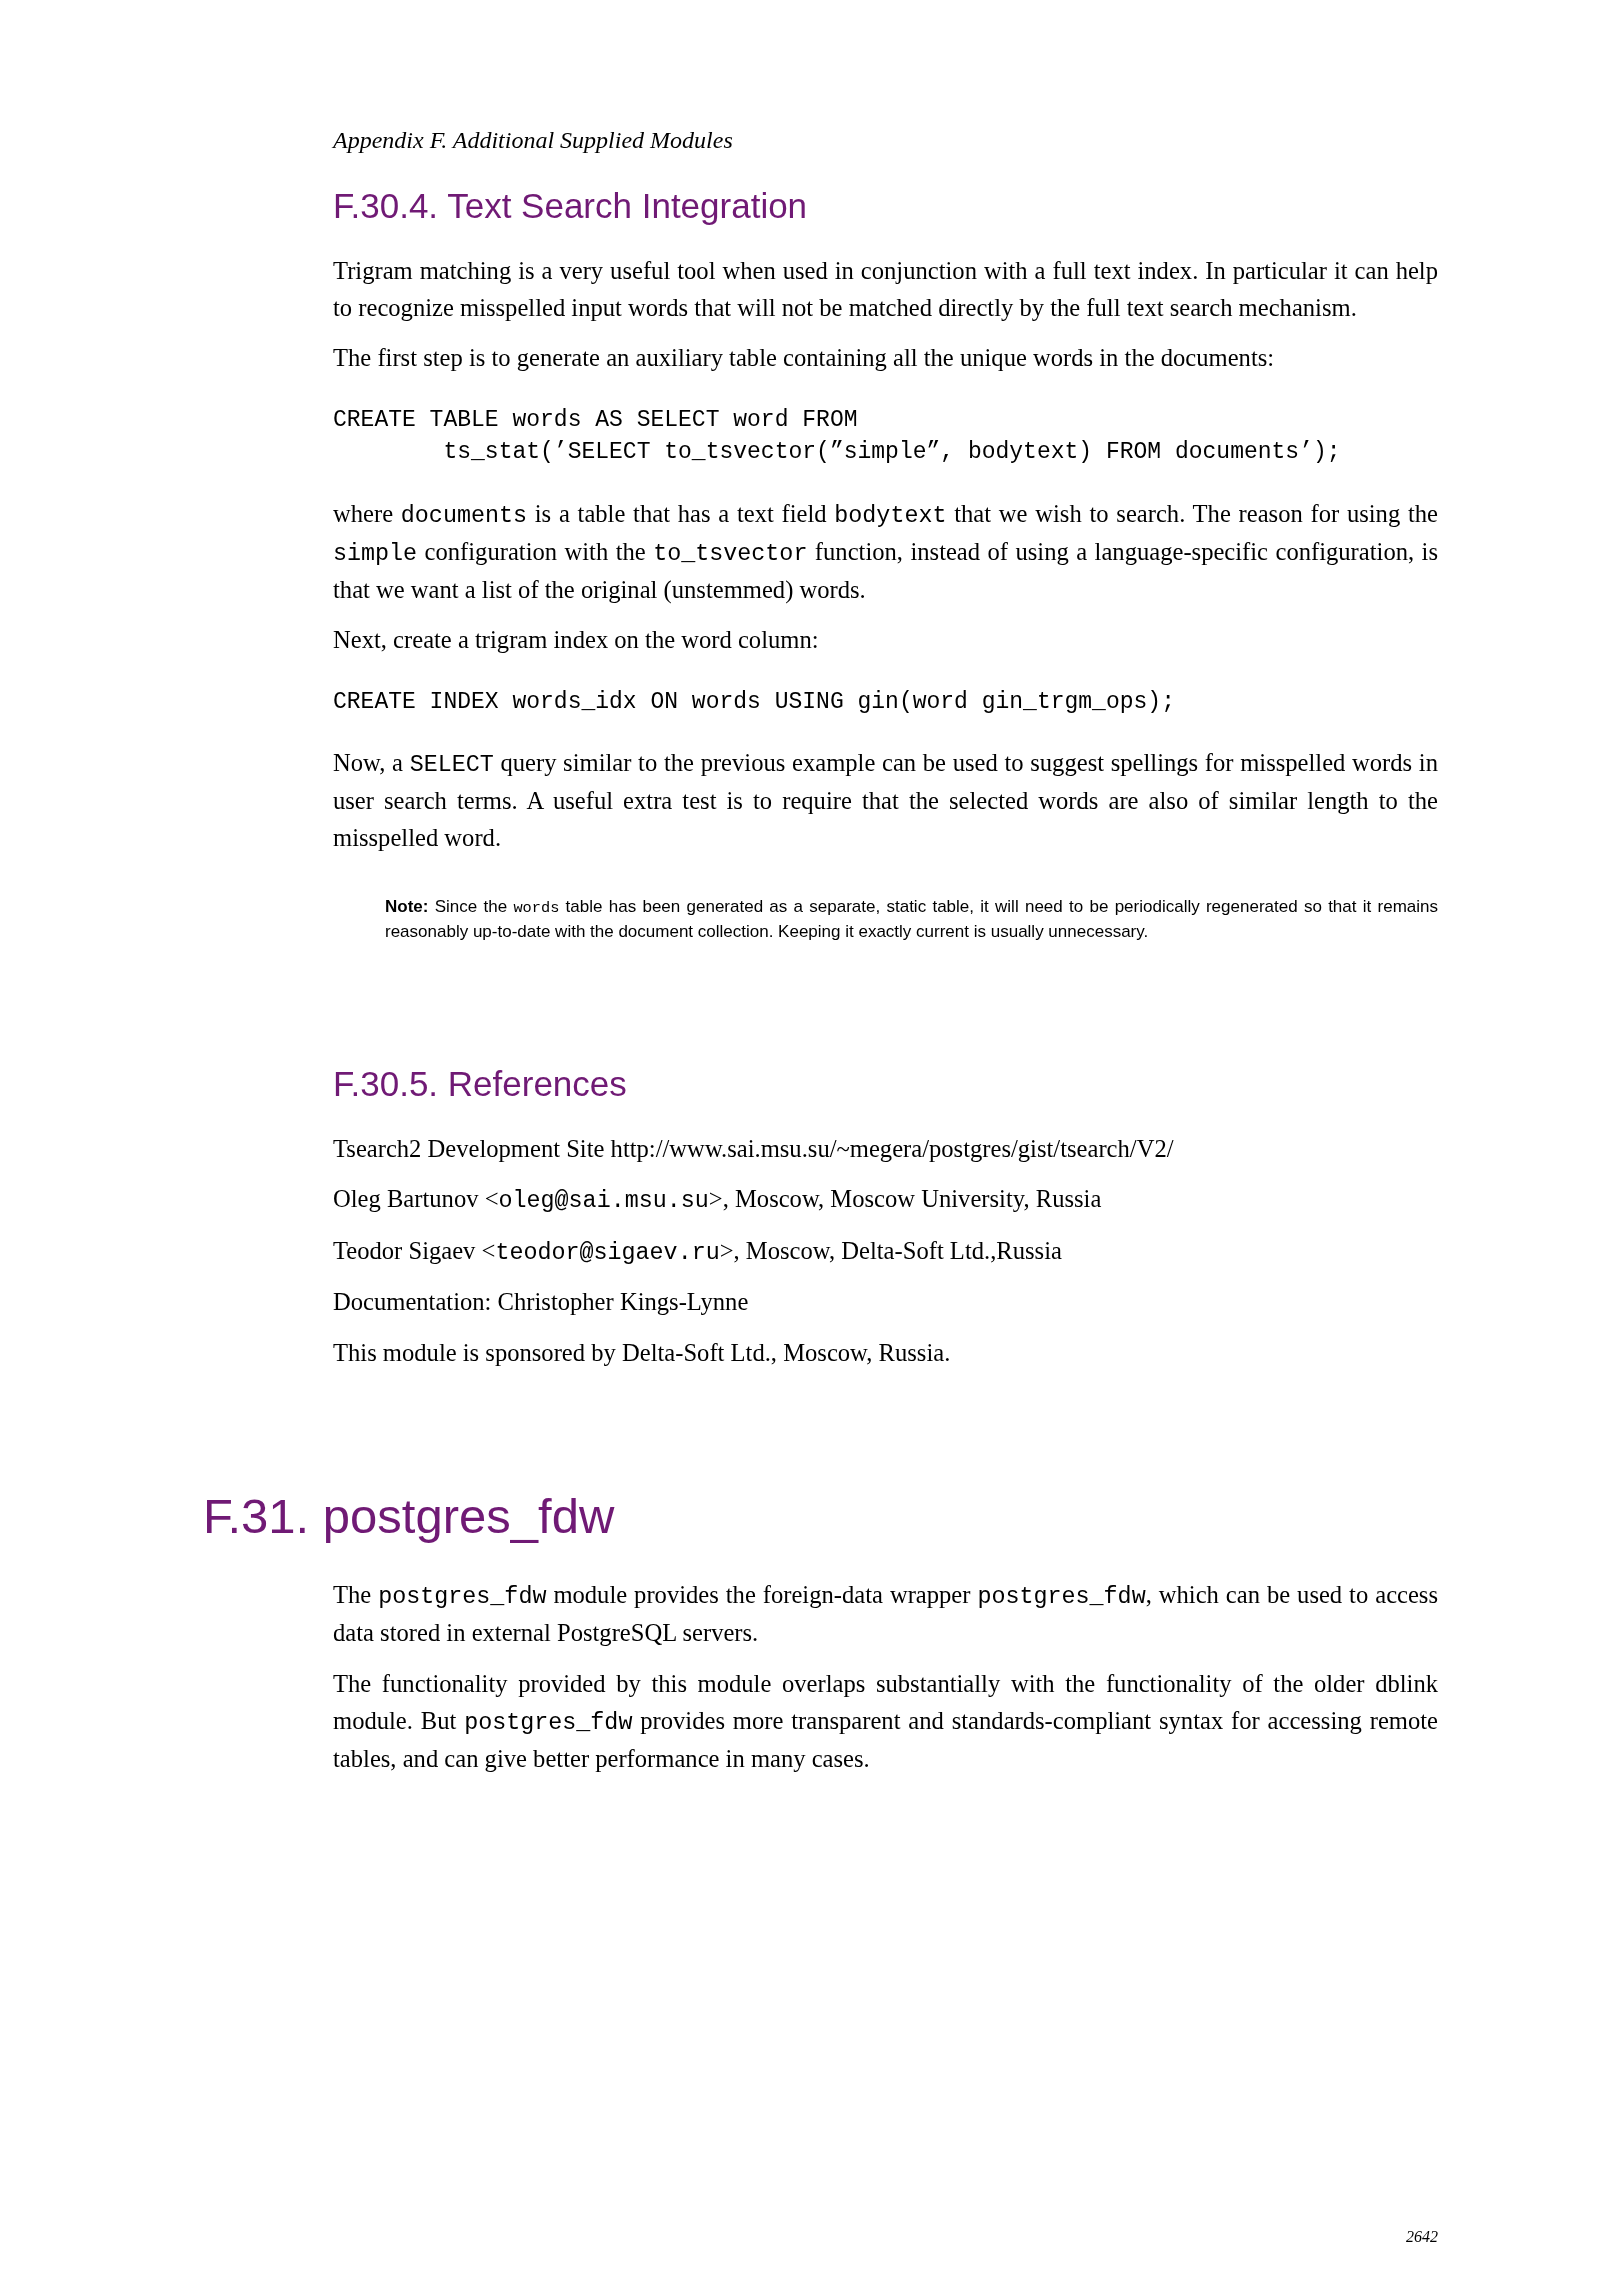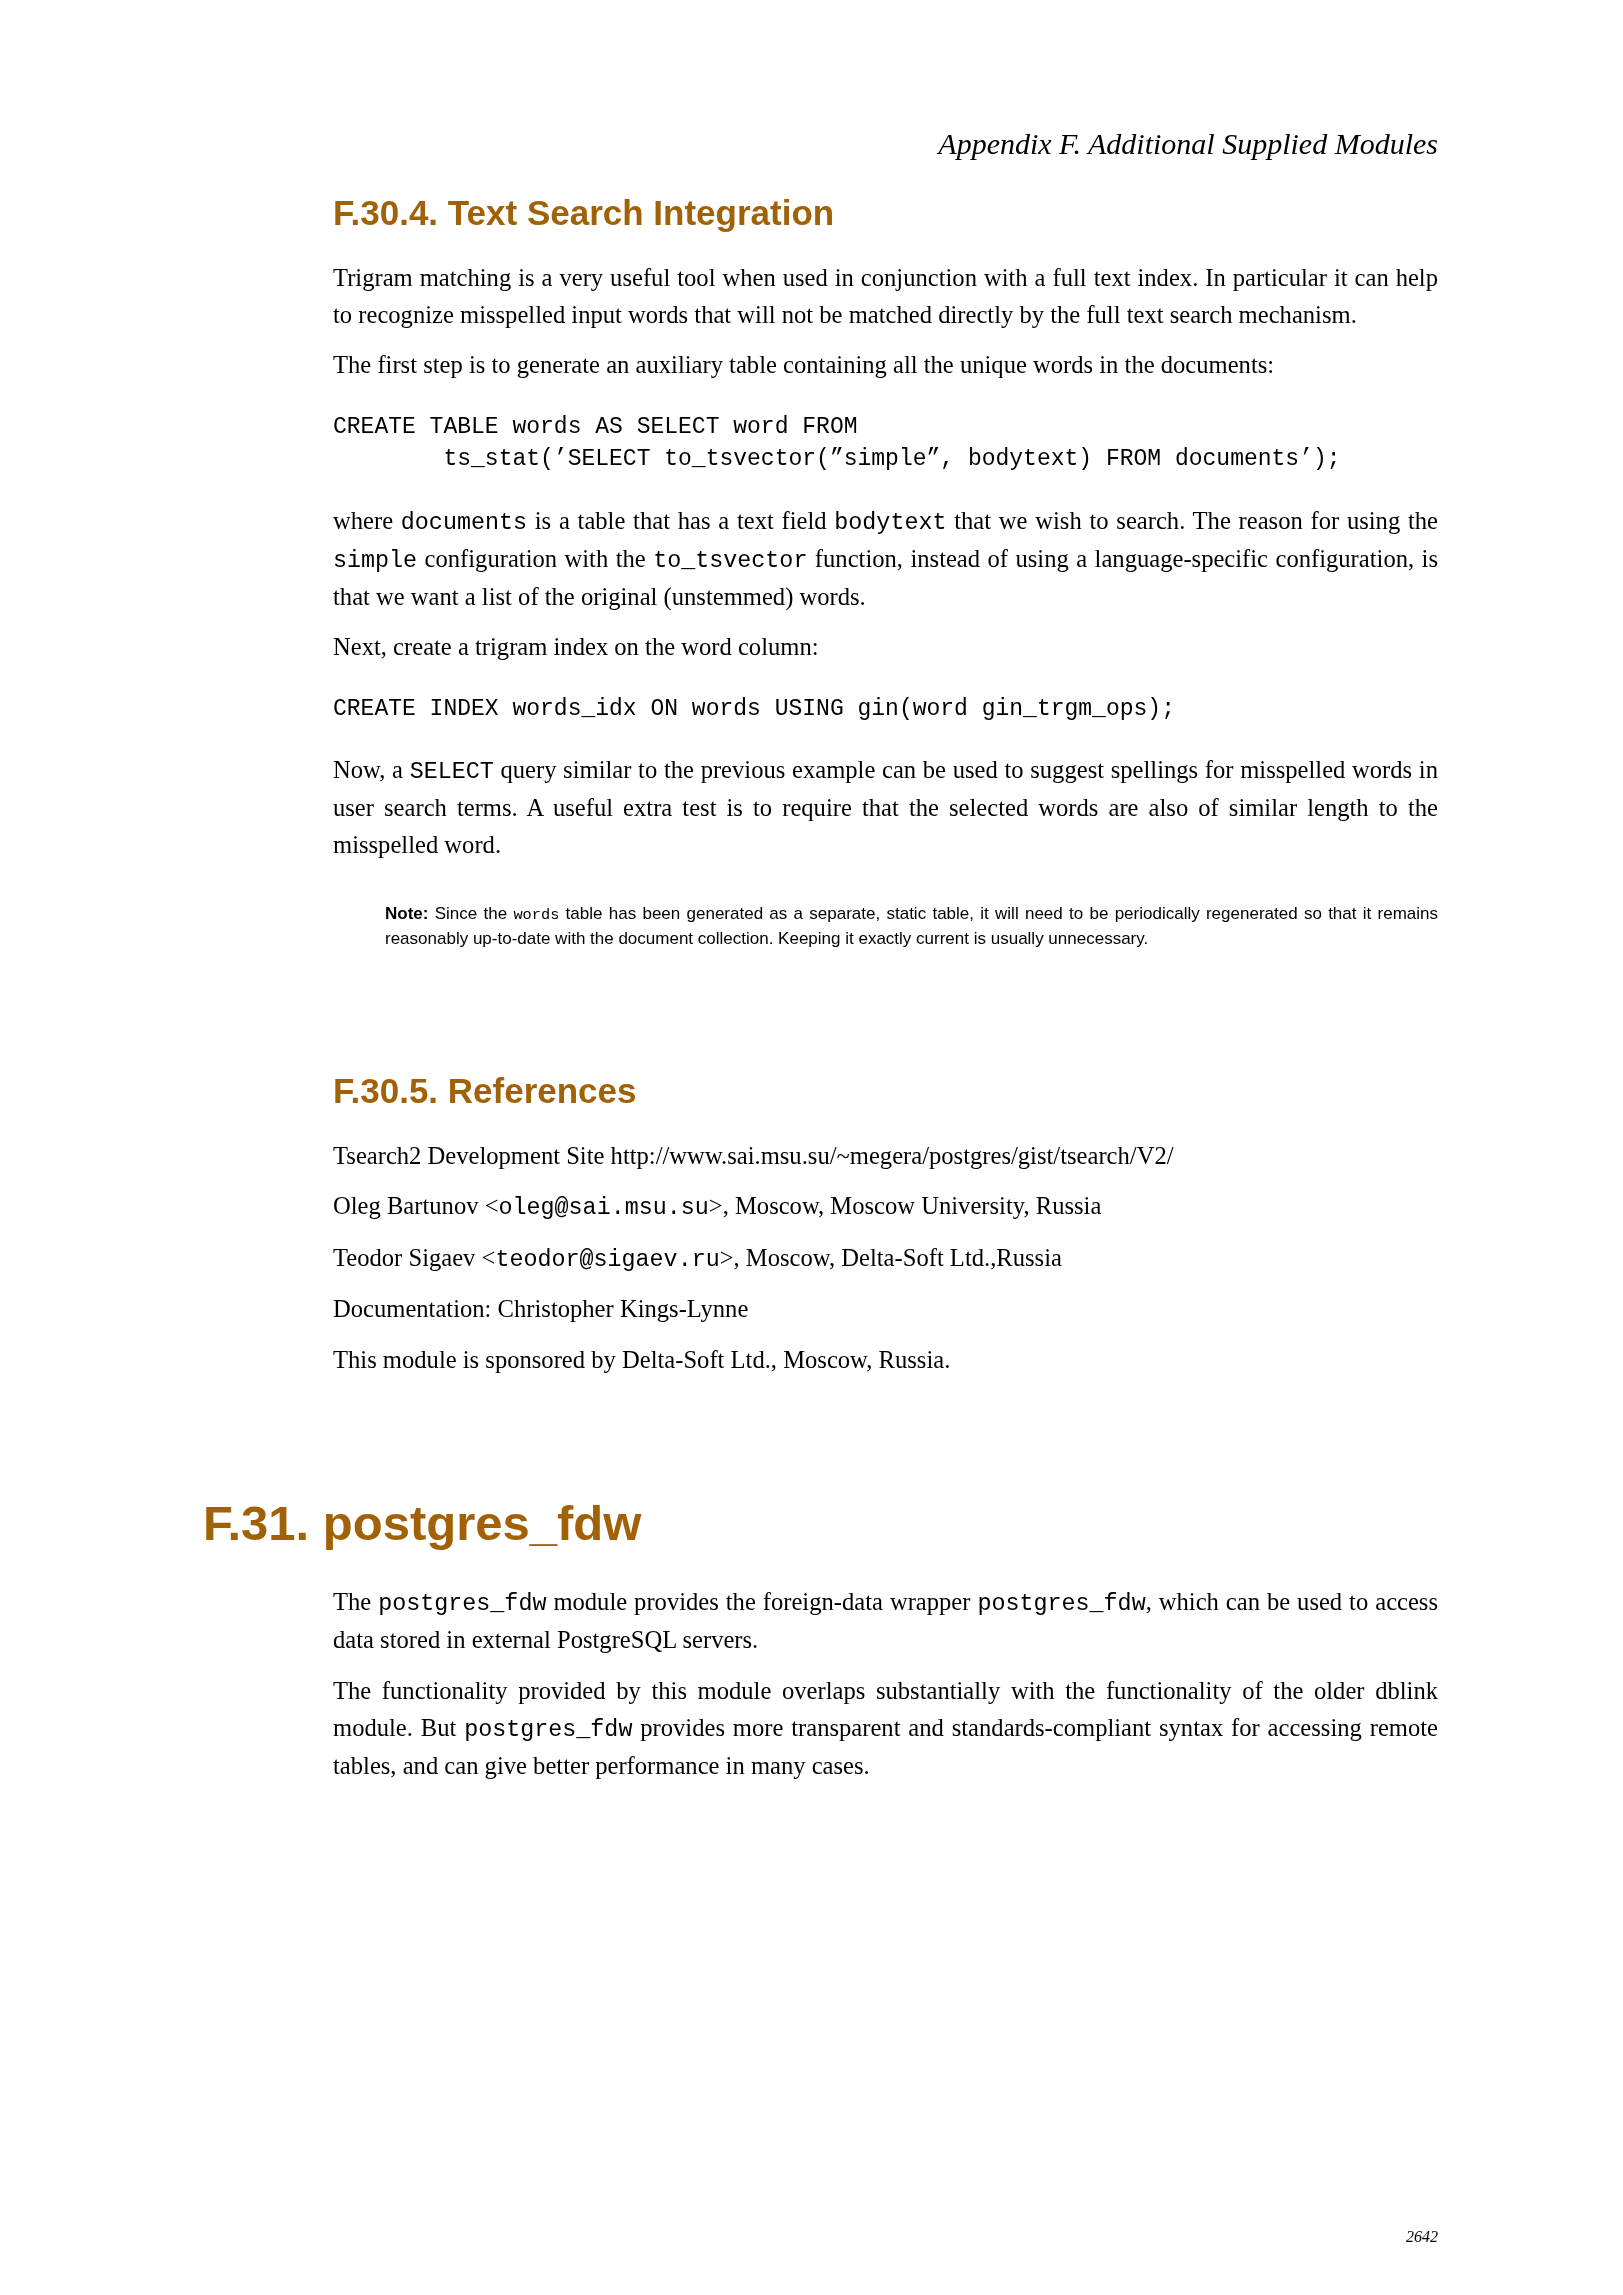--- a/index.html
+++ b/index.html
@@ -13,29 +13,29 @@
     height: 2295px;
     background: #ffffff;
     color: #000000;
     font-family: "Liberation Serif", serif;
     font-size: 24.6px;
     box-sizing: border-box;
     padding: 127px 185px 0 333px;
     overflow: hidden;
   }
   .running-head {
-    text-align: right;
+    text-align: left;
     font-style: italic;
-    font-size: 30px;
+    font-size: 24px;
     margin-bottom: 32px;
   }
   h1, h2 {
     font-family: "Liberation Sans", sans-serif;
-    font-weight: bold;
-    color: #a16207;
+    font-weight: normal;
+    color: #701a75;
   }
   h2 {
     font-size: 35px;
     margin: 0 0 27px 0;
   }
   h2.gap-xl { margin-top: 119px; }
   h2.gap-lg { margin-top: 86px; }
   h1 {
     font-size: 49px;
     margin: 117px 0 33px -130px;

